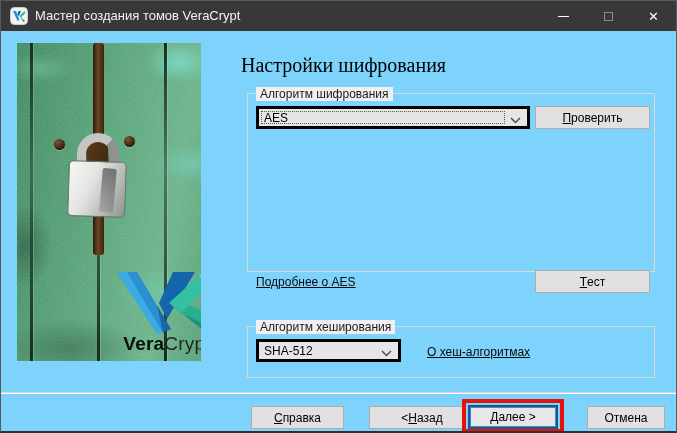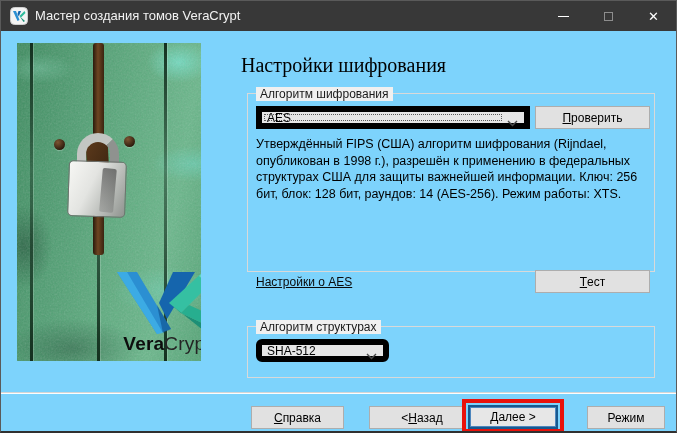--- a/index.html
+++ b/index.html
@@ -78,28 +78,28 @@
   
   .heading { position:absolute; left:240px; top:53px; font-family:"Liberation Serif", serif;
     font-size:20px; font-weight:400; color:#000; }
 
   .group { position:absolute; border:1px solid #d9d9d9; background:transparent; }
   .group-enc { left:246px; top:92px; width:408px; height:179px; }
   .group-hash { left:246px; top:325px; width:408px; height:52px; }
   .group-label { position:absolute; left:8px; top:-7px; background:#f0f0f0; padding:0 4px;
     font-size:12px; color:#1a1a1a; white-space:nowrap; }
 
-  .combo { position:absolute; height:23px; background:#e6e6e6; border:6px solid #000000;
+  .combo { position:absolute; height:23px; background:#e6e6e6; border:3px solid #000000;
     display:flex; align-items:center; cursor:default; }
   .combo-value { font-size:12px; color:#000; padding-left:5px; }
   .combo-chevron { position:absolute; right:6px; top:8px; }
   .combo-aes { left:8px; top:12px; width:274px; }
   .combo-aes .focus-dots { position:absolute; top:2px; left:2px; right:22px; bottom:2px;
     border:1px dotted #5a5a5a; }
-  .combo-sha { left:8px; top:12px; width:133px;border-radius:6px; }
+  .combo-sha { left:8px; top:12px; width:145px; }
 
   .push-btn { position:absolute; height:23px; background:#e1e1e1; border:1px solid #adadad;
     font-size:12px; color:#000; display:flex; align-items:center; justify-content:center;
     cursor:default; white-space:nowrap; }
   .btn-verify { left:287px; top:12px; width:115px; }
   .btn-bench  { left:287px; top:176px; width:115px; }
 
   .desc { position:absolute; left:8px; top:42px; width:398px;
     font-size:12.5px; line-height:16.5px; color:#000; }
 
@@ -190,40 +190,40 @@
     <div class="combo combo-aes">
       <span class="combo-value">AES</span>
       <div class="focus-dots"></div>
       <svg class="combo-chevron" width="11" height="7" viewBox="0 0 11 7">
         <polyline points="1,1 5.5,5.5 10,1" fill="none" stroke="#4a4a4a" stroke-width="1.4"></polyline>
       </svg>
     </div>
 
     <div class="push-btn btn-verify"><u>П</u>роверить</div>
 
-    <div class="desc">Утверждённый FIPS (США) алгоритм шифрования (Rijndael, опубликован в 1998 г.), разрешён к применению в федеральных структурах США для защиты важнейшей информации. Ключ: 256 бит, блок: 128 бит, раундов: 14 (AES-256). Режим работы: XTS.</div>
-
-    <a class="ui-link link-aes">Настройки о AES</a>
+
+    <a class="ui-link link-aes">Подробнее о AES</a>
 
     <div class="push-btn btn-bench"><u>Т</u>ест</div>
   </div>
 
   <div class="group group-hash">
-    <span class="group-label">Алгоритм структурах</span>
+    <span class="group-label">Алгоритм хеширования</span>
 
     <div class="combo combo-sha">
       <span class="combo-value">SHA-512</span>
       <svg class="combo-chevron" width="11" height="7" viewBox="0 0 11 7">
         <polyline points="1,1 5.5,5.5 10,1" fill="none" stroke="#4a4a4a" stroke-width="1.4"></polyline>
       </svg>
     </div>
 
+    <a class="ui-link link-hash">О хеш-алгоритмах</a>
   </div>
 
   <div class="separator"></div>
 
   <div class="footer-btn btn-help"><u>С</u>правка</div>
   <div class="footer-btn btn-back">&lt; <u>Н</u>азад</div>
   <div class="red-box"></div>
   <div class="footer-btn btn-next"><u>Д</u>алее &gt;</div>
-  <div class="footer-btn btn-cancel">Режим</div>
+  <div class="footer-btn btn-cancel">Отмена</div>
 
 </div>
 
 </body></html>

